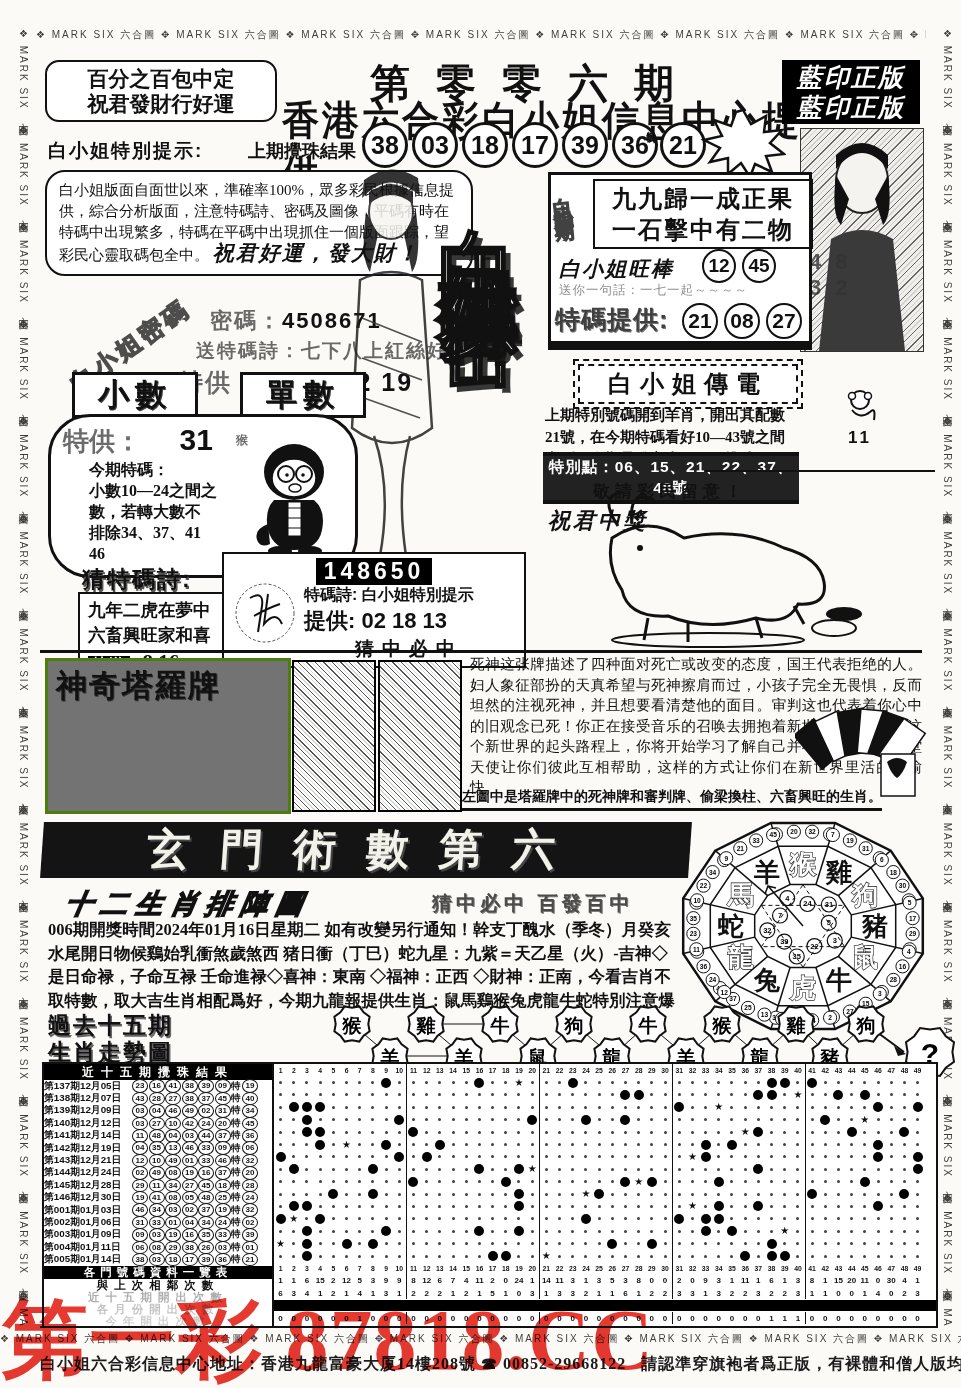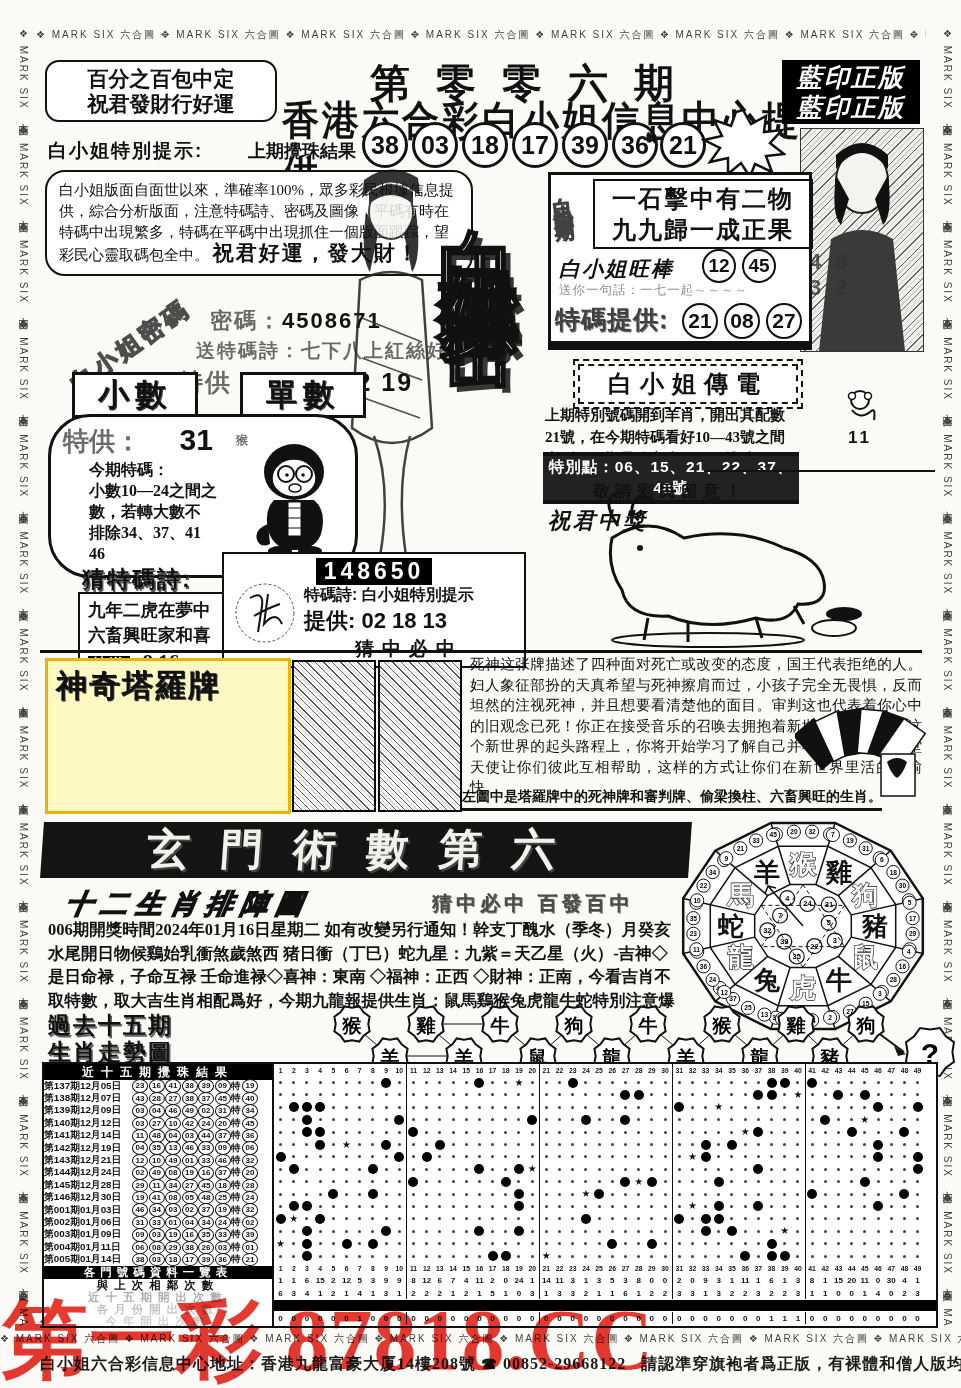--- a/index.html
+++ b/index.html
@@ -19,21 +19,21 @@
              transform:scaleY(1.08);}
   .stamp{background:#000;color:#fff;font-size:25px;font-weight:bold;text-align:center;line-height:30px;
          padding:2px 6px;letter-spacing:2px;font-style:italic;}
   .cnum{display:inline-block;width:40px;height:40px;border:3px solid #111;border-radius:50%;
         font-size:25px;font-weight:bold;line-height:40px;text-align:center;margin-right:4px;background:#fff;}
   .cnum.sp{margin-left:2px;}
   .vsmall{writing-mode:vertical-rl;font-size:9px;font-weight:bold;letter-spacing:1px;}
   
   .introbox{border:2px solid #111;border-radius:20px;padding:8px 12px;font-size:15px;line-height:21px;
             background:#fff;font-family:"Liberation Serif",serif;}
-  .blessing{font-size:21px;font-weight:bold;letter-spacing:2px;}
+  .blessing{font-size:21px;font-weight:bold;font-style:italic;letter-spacing:2px;}
   .rot-stamp{transform:rotate(-35deg);font-size:24px;font-weight:bold;color:#fff;
              -webkit-text-stroke:1.5px #222;letter-spacing:4px;opacity:.8;}
   .kv{font-size:22px;font-weight:bold;letter-spacing:2px;}
   .distress{opacity:.62;}
   
   .vtitle{writing-mode:vertical-rl;font-size:80px;font-weight:bold;color:#fff;line-height:1;
           -webkit-text-stroke:2.5px #111;text-shadow:6px 6px 0 rgba(20,20,20,.85);letter-spacing:18px;
           font-family:"Liberation Serif",serif;}
   
   .predict{border:3px solid #111;border-bottom:9px solid #111;background:#fff;}
@@ -60,21 +60,21 @@
   .bubble{border:3px solid #111;border-radius:42px;background:#fff;padding:6px 12px;}
   .bubble .big{font-size:26px;font-weight:bold;}
   .bubble .sm{font-size:16px;line-height:21px;font-weight:600;font-family:"Liberation Serif",serif;}
   .poembox{border:2px solid #111;background:#fff;padding:4px 8px;font-size:17.5px;font-weight:bold;line-height:25px;
            font-family:"Liberation Serif",serif;}
   .chip{background:#000;color:#fff;font-weight:bold;font-size:15px;padding:0 4px;letter-spacing:2px;}
   .centerbox{border:2.5px solid #111;background:#fff;padding:4px 10px;}
   .codebar{background:#000;color:#fff;font-size:23px;font-weight:bold;letter-spacing:4px;padding:0 8px;
            display:inline-block;}
   
-  .tarotbox{border:3px solid #eab308;background:#fef9c3;}
+  .tarotbox{border:3px solid #4d7c0f;background:#737373;}
   .tarot-title{font-size:31px;font-weight:bold;letter-spacing:2px;text-shadow:1px 1px 0 #333;}
   .tarot-para{font-size:14.6px;line-height:20.5px;text-align:justify;font-family:"Liberation Serif",serif;}
   .card{border:2px solid #000;background:
         repeating-linear-gradient(45deg,#fff 0 2px,#d8d8d4 2px 3px,#fff 3px 5px,#555 5px 6px);}
   
   .banner{background:#141414;color:#f2f1ea;font-size:43px;font-weight:bold;letter-spacing:30px;
           font-family:"Liberation Serif",serif;line-height:56px;text-align:center;transform:skewX(-4deg);
           text-shadow:2px 2px 0 #444;}
   .subtitle{font-size:27px;font-weight:bold;font-style:italic;letter-spacing:8px;color:#fff;
             -webkit-text-stroke:1.4px #111;transform:skewX(-10deg);}
@@ -180,22 +180,22 @@
     <path d="M84 44 Q90 90 80 104 L72 66 Z" fill="#111"></path>
     <path d="M28 112 Q59 96 90 112 L100 260 Q60 290 20 260 Z" fill="none" stroke="#222" stroke-width="2.5"></path>
     <path d="M30 150 l60 24 M30 190 l60 22 M32 230 l56 20" stroke="#333" stroke-width="1.5"></path>
     <path d="M42 268 Q60 320 48 388 M78 268 Q64 320 74 388" stroke="#222" stroke-width="2.5" fill="none"></path>
   </svg>
   <div class="abs vtitle" style="left:438px;top:166px;height:500px;">白小姐傳密</div>
 
   <div class="abs predict" style="left:548px;top:172px;width:258px;height:166px;">
     <div class="abs sidelabel" style="left:2px;top:8px;height:120px;">白小姐贈期</div>
     <div class="abs couplet" style="left:42px;top:4px;width:204px;">
+      <div>九九歸一成正果</div>
       <div>一石擊中有二物</div>
-      <div>九九歸一成正果</div>
     </div>
     <div class="abs wangline" style="left:8px;top:80px;">白小姐旺棒</div>
     <div id="wang-nums" class="abs" style="left:148px;top:74px;white-space:nowrap;"><span class="mnum">12</span><span class="mnum">45</span></div>
     <div class="abs sentence" style="left:8px;top:107px;">送你一句話：一七一起～～～～</div>
     <div class="abs speclabel" style="left:4px;top:128px;">特碼提供:</div>
     <div id="spec-nums" class="abs" style="left:128px;top:128px;white-space:nowrap;"><span class="mnum" style="width: 32px; height: 32px; line-height: 32px; font-size: 21px;">21</span><span class="mnum" style="width: 32px; height: 32px; line-height: 32px; font-size: 21px;">08</span><span class="mnum" style="width: 32px; height: 32px; line-height: 32px; font-size: 21px;">27</span></div>
   </div>
 
   <div class="abs cd-title" style="left:578px;top:364px;width:208px;">白小姐傳電</div>
   <div class="abs cd-body" style="left:545px;top:404px;width:252px;">上期特別號碼開到羊肖，開出其配數21號，在今期特碼看好10—43號之間中到，今期是癸亥水尾開日攪珠，</div>

